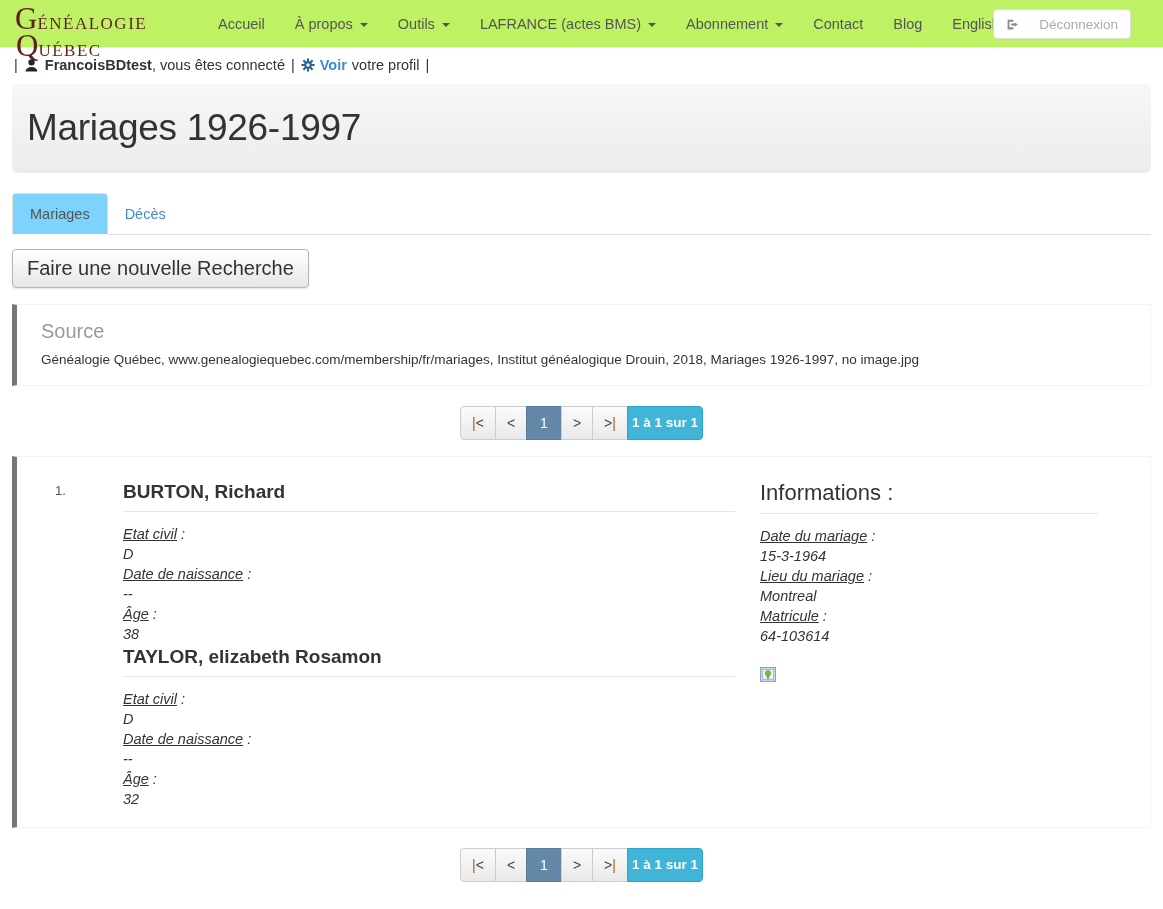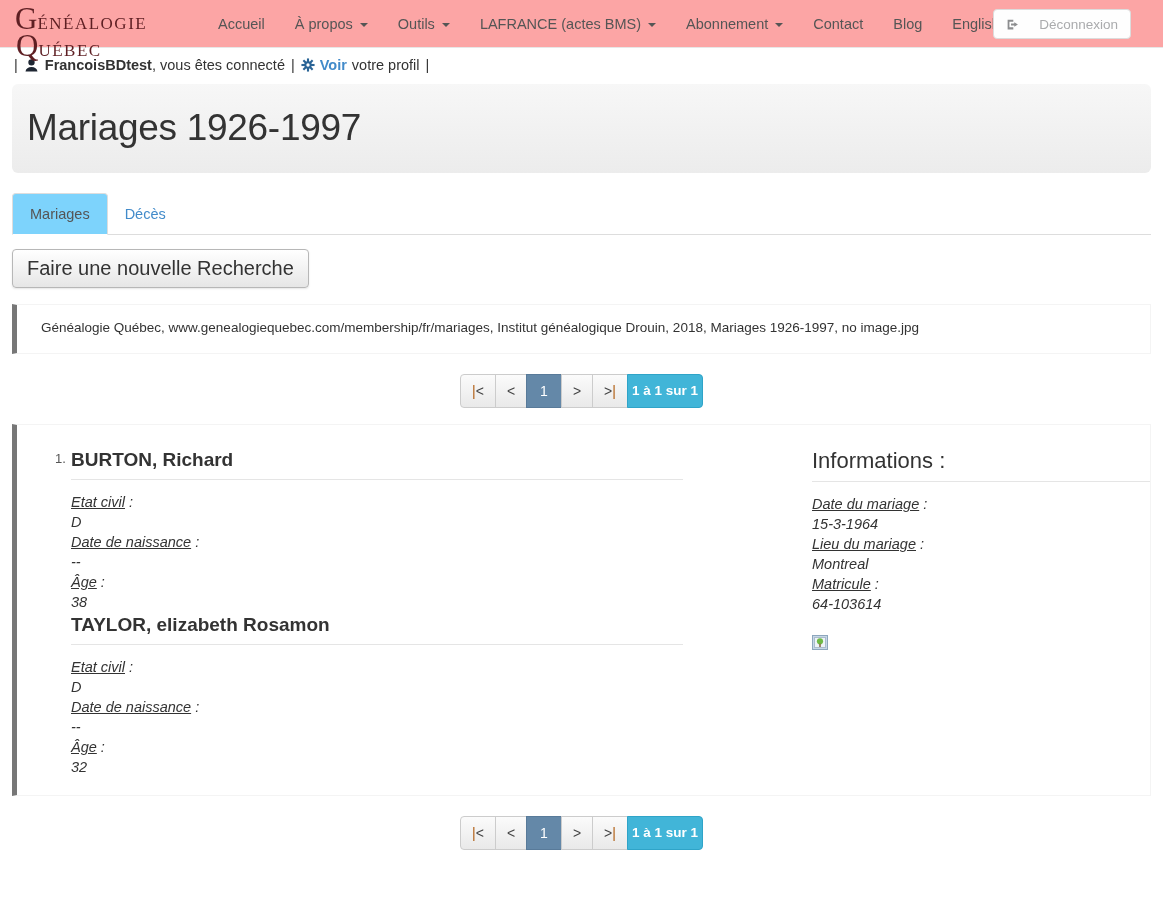--- a/index.html
+++ b/index.html
@@ -17,21 +17,21 @@
     color: #333;
     font-family: "Liberation Sans", "DejaVu Sans", sans-serif;
     font-size: 14.5px;
     padding-bottom: 14px;
   }
 
   
   .navbar {
     position: relative;
     height: 48px;
-    background: #fca5a5;
+    background: #bef264;
     border-bottom: 1px solid #e7e7e7;
     padding-left: 28px;
   }
   .logo {
     position: absolute; left: 15px; top: 3px;
     color: var(--logo-maroon);
     font-family: "Liberation Serif", "DejaVu Serif", serif;
     line-height: 1; z-index: 5; cursor: pointer;
   }
   .logo .big { font-size: 31px; font-weight: 400; }
@@ -142,21 +142,21 @@
     border-radius: 0 4px 4px 0;
     color: #fff; font-weight: 700; font-size: 13.5px;
   }
 
   
   .record-panel { position: relative; padding: 22px 0 18px; }
   .record-index {
     position: absolute; left: 38px; top: 26px;
     font-size: 13px; color: #555;
   }
-  .record-cols { display: flex; padding-left: 54px; justify-content: space-between; }
+  .record-cols { display: flex; padding-left: 106px; }
   .col-left { width: 612px; }
   .col-right { width: 338px; margin-left: 25px; }
   .person-name {
     margin: 0; font-size: 19px; font-weight: 700; color: #333; line-height: 26px;
   }
   .person-block + .person-block { }
   .sec-hr { border: none; border-top: 1px solid #e5e5e5; margin: 6px 0 12px; }
   .info-heading { margin: 0; font-size: 22px; font-weight: 400; color: #333; line-height: 28px; }
   .fields { line-height: 20px; font-style: italic; }
   .field-label u { color: #333; }
@@ -246,20 +246,21 @@
 <div class="tabs">
   <div class="tab active"><span>Mariages</span></div>
   <div class="tab inactive"><span>Décès</span></div>
 </div>
 
 
 <button class="new-search">Faire une nouvelle Recherche</button>
 
 
 <div class="panel source-panel">
+  <h2 class="source-heading">Source</h2>
   <div class="source-citation">Généalogie Québec, www.genealogiequebec.com/membership/fr/mariages, Institut généalogique Drouin, 2018, Mariages 1926-1997, no image.jpg</div>
 </div>
 
 
 <div class="pagination-wrap">
   <div class="pg">
     <button class="pg-btn first"><span class="pg-pipe">|</span><span>&lt;</span></button>
     <button class="pg-btn">&lt;</button>
     <button class="pg-btn current">1</button>
     <button class="pg-btn">&gt;</button>

